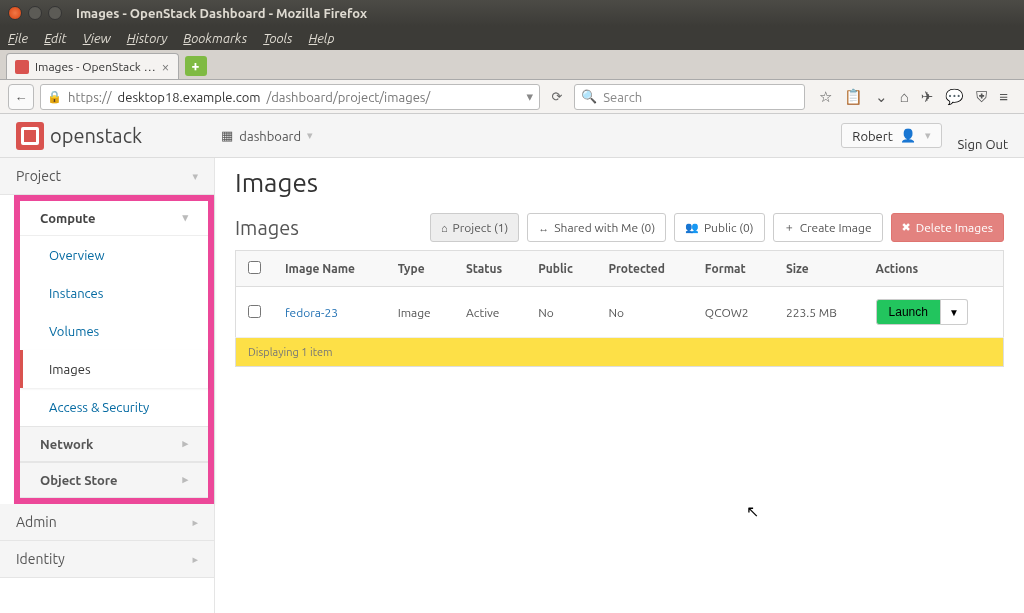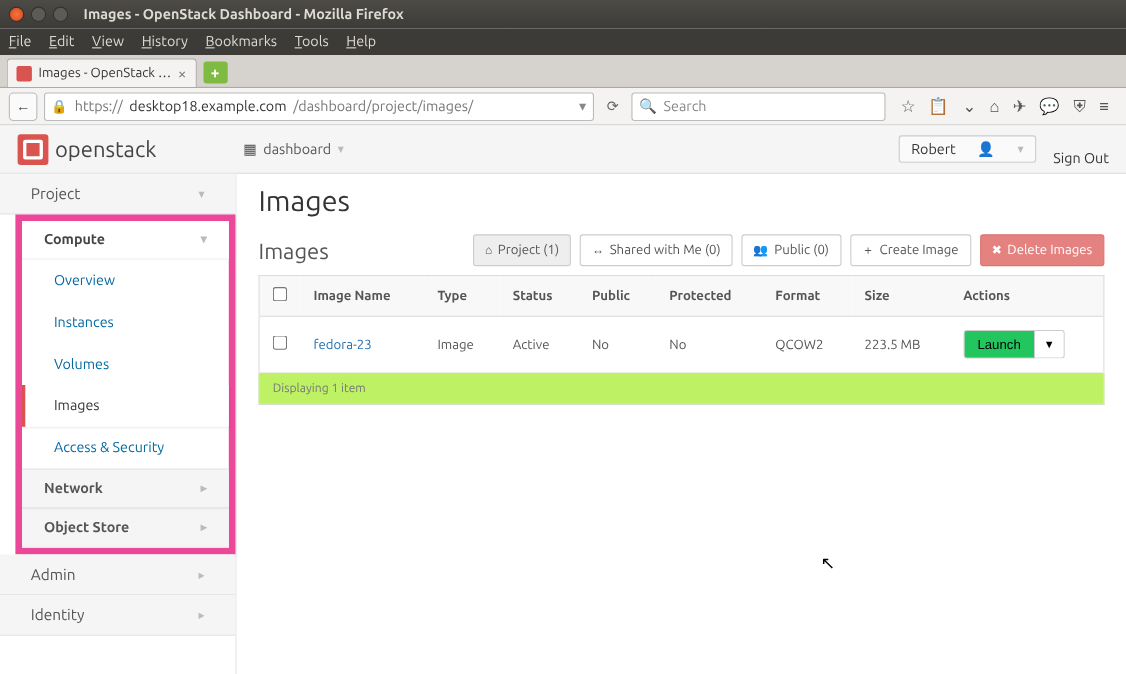--- a/index.html
+++ b/index.html
@@ -7,21 +7,21 @@
 
 
 .titlebar { background: linear-gradient(#4c4b46, #3c3b37); height: 26px; display: flex; align-items: center; color: #dfdbd2; font-weight: bold; font-size: 13px; }
 .win-buttons { display: flex; gap: 6px; padding: 0 8px; }
 .win-btn { width: 14px; height: 14px; border-radius: 50%; background: #5c5b56; border: 1px solid #333; }
 .win-btn.close { background: radial-gradient(#f07746,#d94412); }
 .win-title { padding-left: 6px; }
 
 
 .menubar { background: #3c3b37; height: 24px; display: flex; align-items: center; padding: 0 8px; gap: 16px; color: #dfdbd2; font-size: 13px; }
-.menubar span { position: relative; }
+.menubar span { position: relative; font-style: italic; }
 .menubar span::first-letter { text-decoration: underline; }
 
 
 .tabstrip { background: #d6d2cd; height: 30px; display: flex; align-items: flex-end; padding: 0 6px; border-bottom: 1px solid #aaa; }
 .tab { background: #f5f3f1; border: 1px solid #aaa; border-bottom: none; border-radius: 4px 4px 0 0; height: 26px; display: flex; align-items: center; padding: 0 8px; gap: 6px; font-size: 12px; color: #333; }
 .tab .favicon { width: 14px; height: 14px; background: #d9534f; border-radius: 2px; }
 .tab .close { color: #777; font-size: 14px; }
 .newtab { width: 22px; height: 20px; background: #7fba43; border-radius: 3px; margin-left: 6px; margin-bottom: 3px; display:flex; align-items:center; justify-content:center; color:#fff; font-weight:bold; font-size:14px;}
 
 
@@ -36,27 +36,27 @@
 .searchfield { flex: 1; height: 26px; border: 1px solid #bbb; border-radius: 3px; background:#fff; display:flex; align-items:center; padding:0 6px; gap:6px; color:#888; }
 .chrome-icons { display:flex; gap:12px; padding:0 8px; color:#555; font-size:15px; }
 
 
 .dash-topbar { height: 44px; background: #f5f5f5; border-bottom: 1px solid #ddd; display:flex; align-items:center; padding: 0 16px; }
 .brand { display:flex; align-items:center; gap:6px; font-size:20px; color:#444; }
 .brand .logo { width:28px; height:28px; background:#d9534f; border-radius:3px; position:relative; }
 .brand .logo::after { content:""; position:absolute; inset:5px; border:3px solid #fff; border-radius:2px; }
 .domain-switch { margin-left: 70px; display:flex; align-items:center; gap:6px; font-size:13px; color:#555; border:1px solid transparent; padding:4px 8px; }
 .topbar-right { margin-left:auto; display:flex; align-items:center; gap:16px; }
-.user-btn { border:1px solid #ccc; border-radius:3px; padding:4px 10px; background:#fafafa; font-size:13px; display:flex; align-items:center; gap:20px; }
+.user-btn { border:1px solid #ccc; border-radius:3px; padding:4px 10px; background:#fafafa; font-size:13px; display:flex; align-items:center; gap:8px; }
 .signout { font-size:13px; color:#333;margin-top:16px; }
 
 
 .layout { display:flex; height: calc(613px - 26px - 24px - 30px - 34px - 44px); }
 .sidebar { width: 215px; background:#fff; border-right:1px solid #e5e5e5; }
-.sb-section { background:#f5f5f5; padding:10px 28px; font-size:14px; color:#555; display:flex; align-items:center; justify-content:space-between; border-bottom:1px solid #e5e5e5; }
+.sb-section { background:#f5f5f5; padding:10px 16px; font-size:14px; color:#555; display:flex; align-items:center; justify-content:space-between; border-bottom:1px solid #e5e5e5; }
 .sb-sub { background:#fff; padding:10px 20px; font-weight:bold; font-size:13px; color:#444; display:flex; justify-content:space-between; border-bottom:1px solid #eee; }
 .sb-item { padding:12px 26px; font-size:13px; color:#0369a1; border-left: 3px solid transparent; }
 .sb-item.active { border-left:3px solid #d9534f; color:#333; background:#fff; box-shadow: 1px 1px 2px rgba(0,0,0,0.08); }
 .sb-sub2 { background:#f5f5f5; padding:10px 20px; font-weight:bold; font-size:13px; color:#555; display:flex; justify-content:space-between; border-top:1px solid #e5e5e5; border-bottom:1px solid #e5e5e5; }
 .indent-box { border:6px solid #ec4899; margin:0; box-shadow:1px 1px 3px rgba(0,0,0,0.06); }
 .chev { color:#bbb; font-size:11px; }
 
 
 .main { flex:1; padding: 10px 20px; }
 h1.page-title { font-size:26px; font-weight:normal; color:#333; margin-bottom:16px; }
@@ -70,21 +70,21 @@
 
 
 table.data { width:100%; border-collapse:collapse; border:1px solid #ddd; margin-top:4px; }
 table.data th { text-align:left; font-weight:bold; font-size:12px; color:#555; background:#f8f8f8; padding:10px 12px; border-bottom:1px solid #ddd; }
 table.data td { padding:12px 12px; font-size:12px; color:#555; border-bottom:1px solid #eee; }
 table.data td a { color:#1f6fb2; text-decoration:none; }
 .check { width:30px; text-align:center; }
 .launch-group { display:flex; }
 .launch-btn { border:1px solid #ccc; border-radius:3px 0 0 3px; padding:5px 12px; font-size:12px; background:#22c55e; }
 .launch-caret { border:1px solid #ccc; border-left:none; border-radius:0 3px 3px 0; padding:5px 8px; background:#fff; font-size:10px; }
-.table-footer { background:#bef264; padding:8px 12px; font-size:11px; color:#777; border:1px solid #ddd; border-top:none; }
+.table-footer { background:#fde047; padding:8px 12px; font-size:11px; color:#777; border:1px solid #ddd; border-top:none; }
 
 
 .cursor { position:absolute; left:746px; top:502px; font-size:16px; color:#000; pointer-events:none; }
 </style>
 </head>
 <body>
 
 <div class="titlebar">
   <div class="win-buttons">
     <div class="win-btn close"></div>

